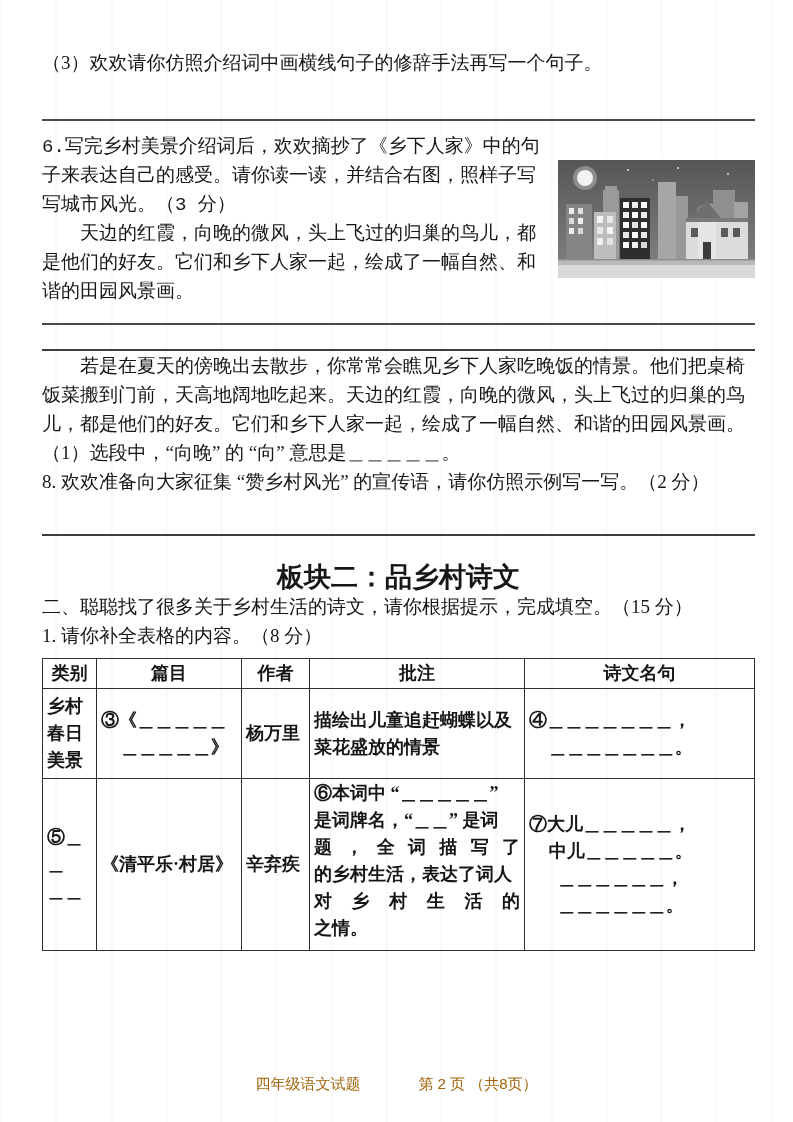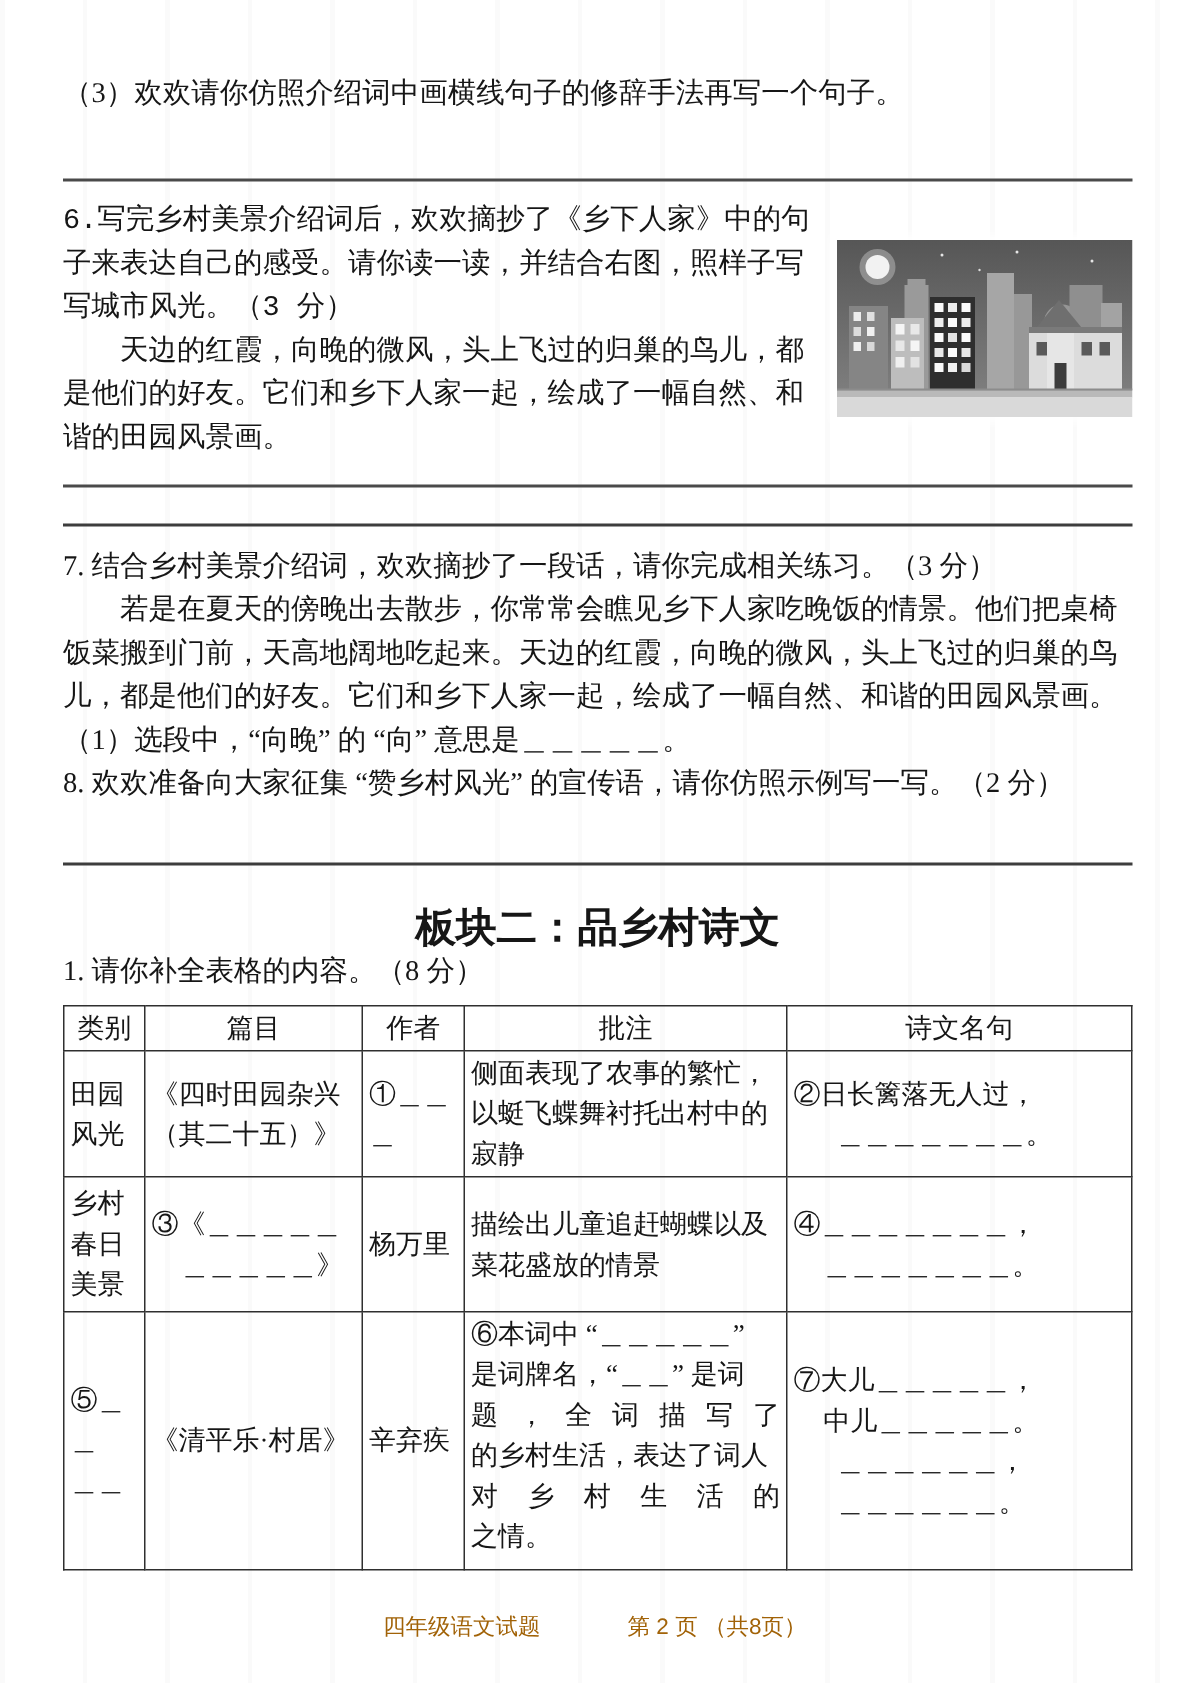--- a/index.html
+++ b/index.html
@@ -45,21 +45,21 @@
   
   table.poem-table{
     border-collapse:collapse;table-layout:fixed;
     width:712px;margin-top:8px;
     font-size:18px;line-height:27px;
   }
   table.poem-table td,table.poem-table th{
     border:1.5px solid #2f2f2f;
     padding:1px 4px;
     vertical-align:middle;
-    font-weight:normal;
+    font-weight:bold;
     overflow:hidden;
   }
   th{text-align:center;}
   .col-cat{width:54px;}
   .col-title{width:145px;}
   .col-author{width:68px;}
   .col-note{width:215px;}
   .col-verse{width:230px;}
   .row-h1{height:84px;}
   .row-h2{height:90px;}
@@ -159,56 +159,46 @@
       </svg>
     </div>
     <div class="bodytext">6.写完乡村美景介绍词后，欢欢摘抄了《乡下人家》中的句子来表达自己的感受。请你读一读，并结合右图，照样子写写城市风光。（3 分）</div>
     <div class="bodytext indent">天边的红霞，向晚的微风，头上飞过的归巢的鸟儿，都是他们的好友。它们和乡下人家一起，绘成了一幅自然、和谐的田园风景画。</div>
   </div>
 
   <div class="clear"></div>
   <div class="answer-line" style="margin-top:-8px;"></div>
   <div class="answer-line thick"></div>
 
-  <div class="bodytext mt12">7. 结合乡村美景介绍词，欢欢摘抄了一段话，请你完成相关练习。（3 分）</div>
   <div class="bodytext indent">若是在夏天的傍晚出去散步，你常常会瞧见乡下人家吃晚饭的情景。他们把桌椅饭菜搬到门前，天高地阔地吃起来。天边的红霞，向晚的微风，头上飞过的归巢的鸟儿，都是他们的好友。它们和乡下人家一起，绘成了一幅自然、和谐的田园风景画。</div>
   <div class="bodytext">（1）选段中，“向晚” 的 “向” 意思是＿＿＿＿＿。</div>
 
   <div class="bodytext">8. 欢欢准备向大家征集 “赞乡村风光” 的宣传语，请你仿照示例写一写。（2 分）</div>
   <div class="answer-line thick" style="margin-top:14px;"></div>
 
   <div class="section-heading">板块二：品乡村诗文</div>
+  <div class="bodytext">二、聪聪找了很多关于乡村生活的诗文，请你根据提示，完成填空。（15 分）</div>
   <div class="bodytext">1. 请你补全表格的内容。（8 分）</div>
 
   <table class="poem-table">
     <colgroup>
       <col class="col-cat">
         <col class="col-title">
         <col class="col-author">
         <col class="col-note">
         <col class="col-verse">
     </colgroup>
     <tbody>
         <tr style="height:30px;">
       <th>类别</th>
       <th>篇目</th>
       <th>作者</th>
       <th>批注</th>
       <th>诗文名句</th>
     </tr>
-    <tr class="row-h1">
-      <td>田园风光</td>
-      <td>《四时田园杂兴（其二十五）》</td>
-      <td>①＿＿＿</td>
-      <td style="vertical-align:top;">侧面表现了农事的繁忙，以蜓飞蝶舞衬托出村中的寂静</td>
-      <td>
-        <div>②日长篱落无人过，</div>
-        <div class="verse-indent2">＿＿＿＿＿＿＿。</div>
-      </td>
-    </tr>
     <tr class="row-h2">
       <td>乡村春日美景</td>
       <td>
         <div>③《＿＿＿＿＿</div>
         <div class="verse-indent1">＿＿＿＿＿》</div>
       </td>
       <td>杨万里</td>
       <td>描绘出儿童追赶蝴蝶以及菜花盛放的情景</td>
       <td>
         <div>④＿＿＿＿＿＿＿，</div>

